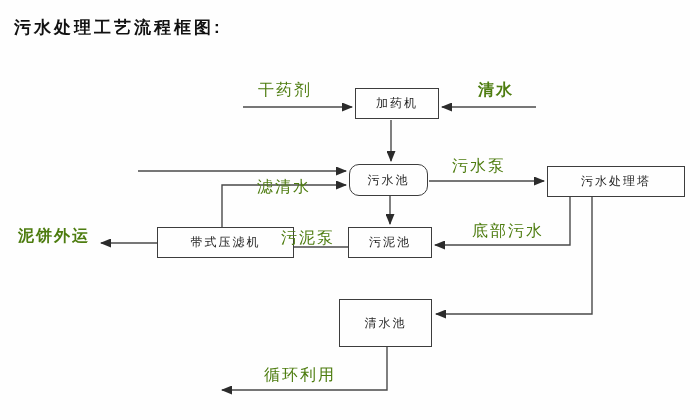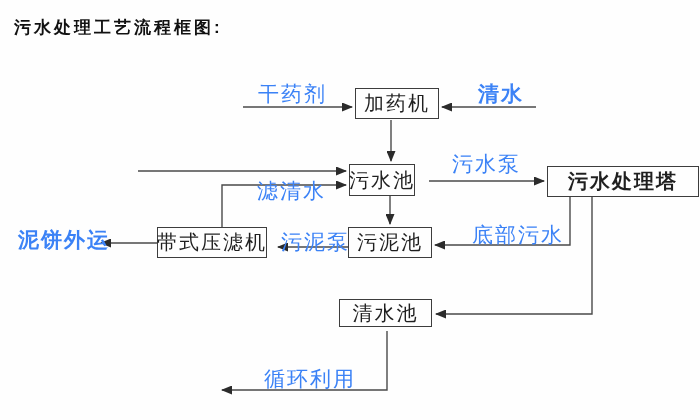--- a/index.html
+++ b/index.html
@@ -27,45 +27,45 @@
     left: 0; top: 0;
     width: 700px; height: 420px;
   }
   .node {
     position: absolute;
     border: 1.5px solid #3d3d3d;
     background: #fefefe;
     display: flex;
     align-items: center;
     justify-content: center;
-    font-size: 20px;
+    font-size: 12px;
     letter-spacing: 2px;
     white-space: nowrap;
     box-sizing: border-box;
   }
   .flow-label {
     position: absolute;
-    font-size: 21px;
+    font-size: 16px;
     letter-spacing: 2px;
     white-space: nowrap;
-    color: #3b82f6;
+    color: #4d7c0f;
   }
   
   #n-dosing   { left: 355px; top:  88px; width:  84px; height: 31px; }
-  #n-sewage   { left: 349px; top: 164px; width:  66px; height: 32px; }
-  #n-tower    { left: 547px; top: 166px; width: 152px; height: 31px; font-weight: bold; }
-  #n-press    { left: 157px; top: 227px; width: 110px; height: 31px; }
+  #n-sewage   { left: 349px; top: 164px; width:  79px; height: 32px; border-radius: 10px; }
+  #n-tower    { left: 547px; top: 166px; width: 138px; height: 31px; }
+  #n-press    { left: 157px; top: 227px; width: 137px; height: 31px; }
   #n-sludge   { left: 348px; top: 227px; width:  84px; height: 31px; text-align: right; }
-  #n-clean    { left: 339px; top: 299px; width:  93px; height: 28px; }
+  #n-clean    { left: 339px; top: 299px; width:  93px; height: 48px; }
   
   #l-dryagent { left: 258px; top:  80px; }
   #l-water    { left: 478px; top:  80px; font-weight: bold; }
   #l-sandwash { left: 173px; top: 151px; }
   #l-filtered { left: 257px; top: 177px; }
-  #l-sewpump  { left: 452px; top: 150px; }
+  #l-sewpump  { left: 452px; top: 156px; }
   #l-mudcake  { left:  18px; top: 226px; font-weight: bold; }
   #l-sldpump  { left: 281px; top: 228px; }
   #l-bottom   { left: 472px; top: 221px; }
   #l-recycle  { left: 264px; top: 365px; }
 </style>
 </head>
 <body>
 
 <div id="canvas">
 

